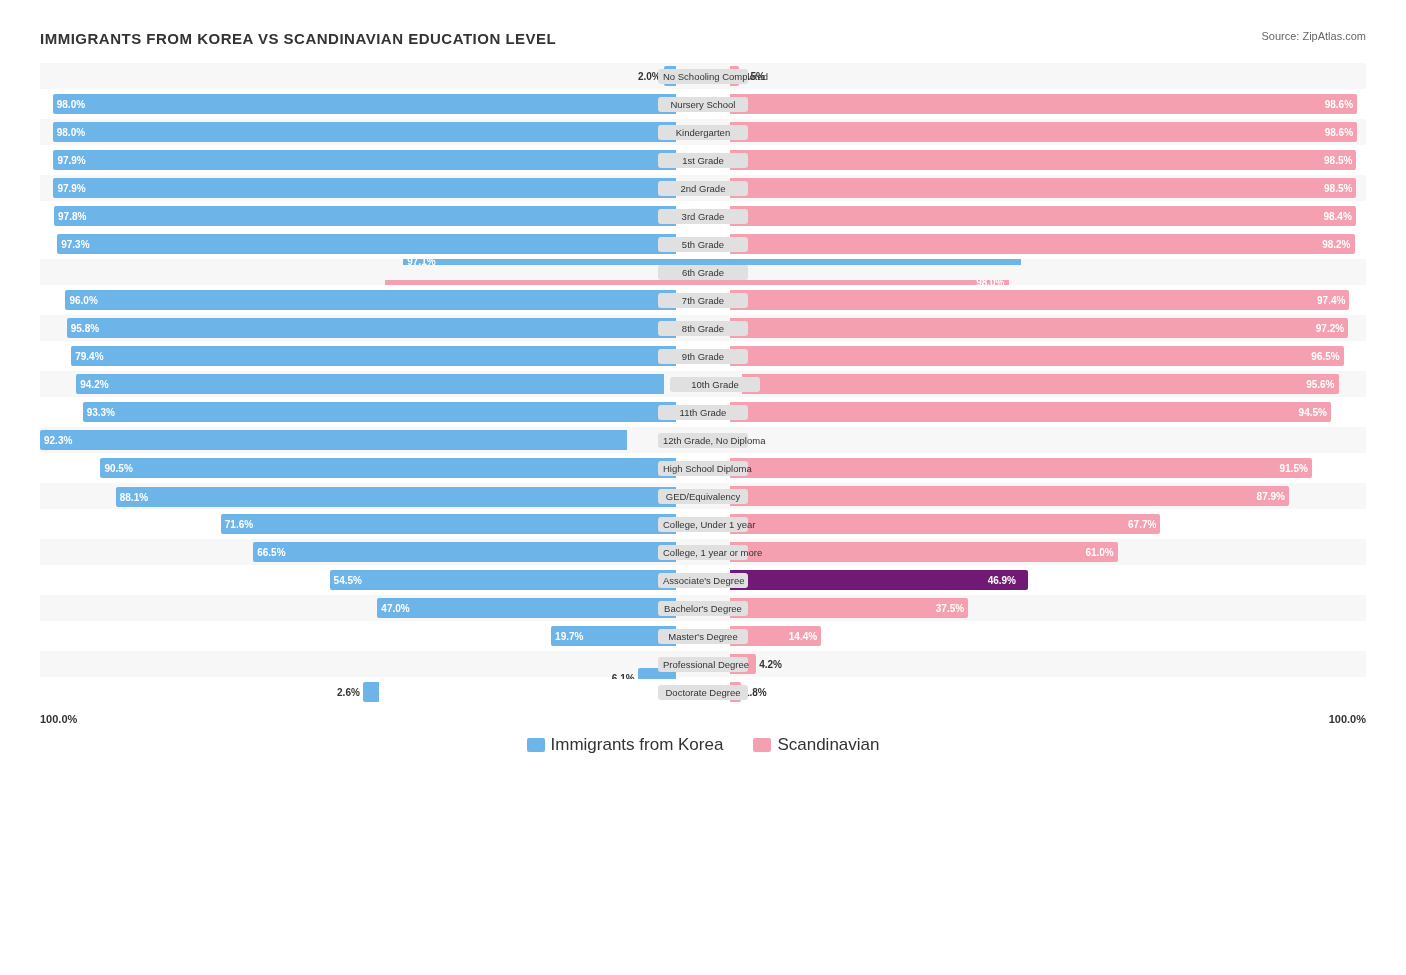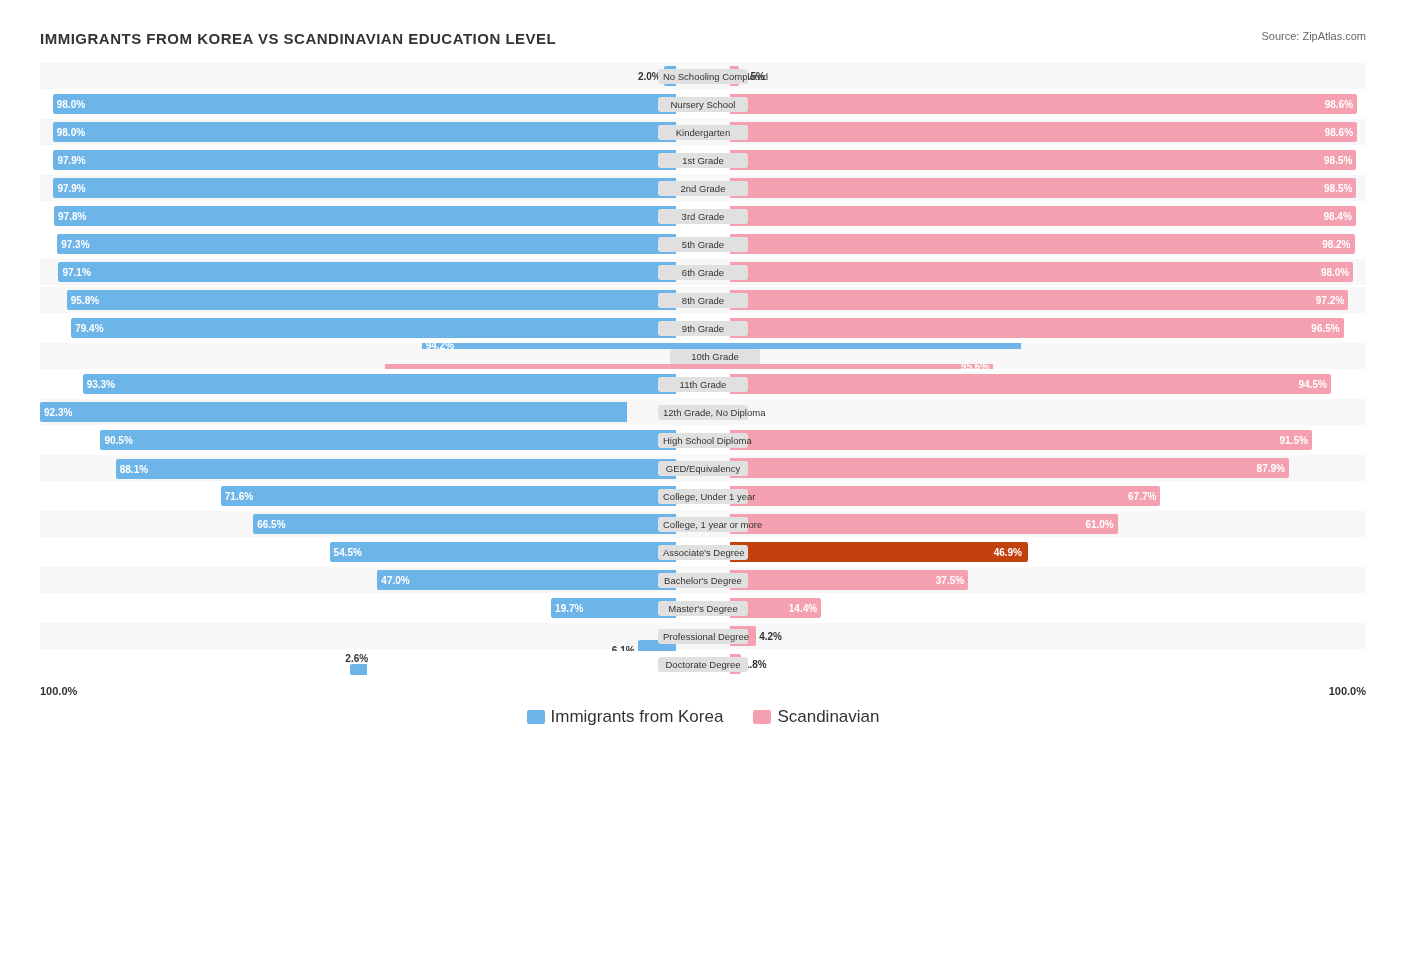--- a/index.html
+++ b/index.html
@@ -188,36 +188,53 @@
             <div style="background: rgb(224, 224, 224); border-radius: 3px; padding: 2px 5px; font-size: 9.5px; color: rgb(51, 51, 51); white-space: nowrap; text-align: center; min-width: 90px; max-width: 160px;">5th Grade</div>
           </div>
           <div style="width: 48%; display: flex; align-items: center; justify-content: flex-start; height: 22px; overflow: hidden;">
             <div style="background: rgb(244, 160, 176); height: 20px; border-radius: 0px 2px 2px 0px; display: flex; align-items: center; justify-content: flex-end; padding-right: 4px; width: 98.2%;">
               <span style="font-size: 10px; color: rgb(255, 255, 255); font-weight: bold; white-space: nowrap;">98.2%</span>
             </div>
           </div>
         </div>
       </div>
       <div style="position: relative; margin-bottom: 2px; background: rgb(247, 247, 247);">
-        <div style="display: flex; align-items: center; height: 26px; width: 100%;">
+        <div style="display: flex; align-items: center; height: 26px; width: 100%; flex-direction: column;">
           <div style="width: 48%; display: flex; align-items: center; justify-content: flex-end; height: 22px; overflow: hidden;">
             <div style="background: rgb(109, 180, 232); height: 20px; border-radius: 2px 0px 0px 2px; display: flex; align-items: center; justify-content: flex-start; padding-left: 4px; width: 97.1%;">
               <span style="font-size: 10px; color: rgb(255, 255, 255); font-weight: bold; white-space: nowrap;">97.1%</span>
             </div>
           </div>
           <div style="width: 4%; display: flex; align-items: center; justify-content: center; z-index: 3; flex-shrink: 0;">
             <div style="background: rgb(224, 224, 224); border-radius: 3px; padding: 2px 5px; font-size: 9.5px; color: rgb(51, 51, 51); white-space: nowrap; text-align: center; min-width: 90px; max-width: 160px;">6th Grade</div>
           </div>
           <div style="width: 48%; display: flex; align-items: center; justify-content: flex-start; height: 22px; overflow: hidden;">
             <div style="background: rgb(244, 160, 176); height: 20px; border-radius: 0px 2px 2px 0px; display: flex; align-items: center; justify-content: flex-end; padding-right: 4px; width: 98%;">
               <span style="font-size: 10px; color: rgb(255, 255, 255); font-weight: bold; white-space: nowrap;">98.0%</span>
             </div>
           </div>
         </div>
       </div>
+      <div style="position: relative; margin-bottom: 2px; background: rgb(255, 255, 255);">
+        <div style="display: flex; align-items: center; height: 26px; width: 100%;">
+          <div style="width: 48%; display: flex; align-items: center; justify-content: flex-end; height: 22px; overflow: hidden;">
+            <div style="background: rgb(109, 180, 232); height: 20px; border-radius: 2px 0px 0px 2px; display: flex; align-items: center; justify-content: flex-start; padding-left: 4px; width: 96%;">
+              <span style="font-size: 10px; color: rgb(255, 255, 255); font-weight: bold; white-space: nowrap;">96.0%</span>
+            </div>
+          </div>
+          <div style="width: 4%; display: flex; align-items: center; justify-content: center; z-index: 3; flex-shrink: 0;">
+            <div style="background: rgb(224, 224, 224); border-radius: 3px; padding: 2px 5px; font-size: 9.5px; color: rgb(51, 51, 51); white-space: nowrap; text-align: center; min-width: 90px; max-width: 160px;">7th Grade</div>
+          </div>
+          <div style="width: 48%; display: flex; align-items: center; justify-content: flex-start; height: 22px; overflow: hidden;">
+            <div style="background: rgb(244, 160, 176); height: 20px; border-radius: 0px 2px 2px 0px; display: flex; align-items: center; justify-content: flex-end; padding-right: 4px; width: 97.4%;">
+              <span style="font-size: 10px; color: rgb(255, 255, 255); font-weight: bold; white-space: nowrap;">97.4%</span>
+            </div>
+          </div>
+        </div>
+      </div>
       <div style="position: relative; margin-bottom: 2px; background: rgb(247, 247, 247);">
         <div style="display: flex; align-items: center; height: 26px; width: 100%;">
           <div style="width: 48%; display: flex; align-items: center; justify-content: flex-end; height: 22px; overflow: hidden;">
             <div style="background: rgb(109, 180, 232); height: 20px; border-radius: 2px 0px 0px 2px; display: flex; align-items: center; justify-content: flex-start; padding-left: 4px; width: 95.8%;">
               <span style="font-size: 10px; color: rgb(255, 255, 255); font-weight: bold; white-space: nowrap;">95.8%</span>
             </div>
           </div>
           <div style="width: 4%; display: flex; align-items: center; justify-content: center; z-index: 3; flex-shrink: 0;">
             <div style="background: rgb(224, 224, 224); border-radius: 3px; padding: 2px 5px; font-size: 9.5px; color: rgb(51, 51, 51); white-space: nowrap; text-align: center; min-width: 90px; max-width: 160px;">8th Grade</div>
           </div>
@@ -239,21 +256,21 @@
             <div style="background: rgb(224, 224, 224); border-radius: 3px; padding: 2px 5px; font-size: 9.5px; color: rgb(51, 51, 51); white-space: nowrap; text-align: center; min-width: 90px; max-width: 160px;">9th Grade</div>
           </div>
           <div style="width: 48%; display: flex; align-items: center; justify-content: flex-start; height: 22px; overflow: hidden;">
             <div style="background: rgb(244, 160, 176); height: 20px; border-radius: 0px 2px 2px 0px; display: flex; align-items: center; justify-content: flex-end; padding-right: 4px; width: 96.5%;">
               <span style="font-size: 10px; color: rgb(255, 255, 255); font-weight: bold; white-space: nowrap;">96.5%</span>
             </div>
           </div>
         </div>
       </div>
       <div style="position: relative; margin-bottom: 2px; background: rgb(247, 247, 247);">
-        <div style="display: flex; align-items: center; height: 26px; width: 100%; flex-direction: column;">
+        <div style="display: flex; align-items: center; height: 26px; width: 100%;">
           <div style="width: 48%; display: flex; align-items: center; justify-content: flex-end; height: 22px; overflow: hidden;">
             <div style="background: rgb(109, 180, 232); height: 20px; border-radius: 2px 0px 0px 2px; display: flex; align-items: center; justify-content: flex-start; padding-left: 4px; width: 94.2%;">
               <span style="font-size: 10px; color: rgb(255, 255, 255); font-weight: bold; white-space: nowrap;">94.2%</span>
             </div>
           </div>
           <div style="width: 4%; display: flex; justify-content: center; z-index: 3; flex-shrink: 0; margin-left: 24px;">
             <div style="background: rgb(224, 224, 224); border-radius: 3px; padding: 2px 5px; font-size: 9.5px; color: rgb(51, 51, 51); white-space: nowrap; text-align: center; min-width: 90px; max-width: 160px;">10th Grade</div>
           </div>
           <div style="width: 48%; display: flex; align-items: center; justify-content: flex-start; height: 22px; overflow: hidden;">
             <div style="background: rgb(244, 160, 176); height: 20px; border-radius: 0px 2px 2px 0px; display: flex; align-items: center; justify-content: flex-end; padding-right: 4px; width: 95.6%;">
@@ -363,21 +380,21 @@
         <div style="display: flex; align-items: center; height: 26px; width: 100%;">
           <div style="width: 48%; display: flex; align-items: center; justify-content: flex-end; height: 22px; overflow: hidden;">
             <div style="background: rgb(109, 180, 232); height: 20px; border-radius: 2px 0px 0px 2px; display: flex; align-items: center; justify-content: flex-start; padding-left: 4px; width: 54.5%;">
               <span style="font-size: 10px; color: rgb(255, 255, 255); font-weight: bold; white-space: nowrap;">54.5%</span>
             </div>
           </div>
           <div style="width: 4%; display: flex; align-items: center; justify-content: center; z-index: 3; flex-shrink: 0;">
             <div style="background: rgb(224, 224, 224); border-radius: 3px; padding: 2px 5px; font-size: 9.5px; color: rgb(51, 51, 51); white-space: nowrap; text-align: center; min-width: 90px; max-width: 160px;">Associate's Degree</div>
           </div>
           <div style="width: 48%; display: flex; align-items: center; justify-content: flex-start; height: 22px; overflow: hidden;">
-            <div style="background: #c2410c; height: 20px; border-radius: 0px 2px 2px 0px; display: flex; align-items: center; justify-content: flex-end; padding-right: 6px; width: 46.9%;">
+            <div style="background: #701a75; height: 20px; border-radius: 0px 2px 2px 0px; display: flex; align-items: center; justify-content: flex-end; padding-right: 12px; width: 46.9%;">
               <span style="font-size: 10px; color: rgb(255, 255, 255); font-weight: bold; white-space: nowrap;">46.9%</span>
             </div>
           </div>
         </div>
       </div>
       <div style="position: relative; margin-bottom: 2px; background: rgb(247, 247, 247);">
         <div style="display: flex; align-items: center; height: 26px; width: 100%;">
           <div style="width: 48%; display: flex; align-items: center; justify-content: flex-end; height: 22px; overflow: hidden;">
             <div style="background: rgb(109, 180, 232); height: 20px; border-radius: 2px 0px 0px 2px; display: flex; align-items: center; justify-content: flex-start; padding-left: 4px; width: 47%;">
               <span style="font-size: 10px; color: rgb(255, 255, 255); font-weight: bold; white-space: nowrap;">47.0%</span>
@@ -420,21 +437,21 @@
             <div style="background: rgb(224, 224, 224); border-radius: 3px; padding: 2px 5px; font-size: 9.5px; color: rgb(51, 51, 51); white-space: nowrap; text-align: center; min-width: 90px; max-width: 160px;">Professional Degree</div>
           </div>
           <div style="width: 48%; display: flex; align-items: center; justify-content: flex-start; height: 22px; overflow: hidden;">
             <div style="background: rgb(244, 160, 176); height: 20px; border-radius: 0px 2px 2px 0px; display: flex; align-items: center; justify-content: flex-end; padding-right: 4px; width: 4.2%;"></div>
             <span style="font-size: 10px; color: rgb(51, 51, 51); font-weight: bold; white-space: nowrap; margin-left: 3px;">4.2%</span>
           </div>
         </div>
       </div>
       <div style="position: relative; margin-bottom: 2px; background: rgb(255, 255, 255);">
         <div style="display: flex; align-items: center; height: 26px; width: 100%;">
-          <div style="width: 48%; display: flex; align-items: center; justify-content: center; height: 22px; overflow: hidden; flex-direction: column;">
+          <div style="width: 48%; display: flex; align-items: center; justify-content: center; height: 22px; overflow: hidden;">
             <span style="font-size: 10px; color: rgb(51, 51, 51); font-weight: bold; white-space: nowrap; margin-right: 3px;">2.6%</span>
             <div style="background: rgb(109, 180, 232); height: 20px; border-radius: 2px 0px 0px 2px; display: flex; align-items: center; justify-content: flex-start; padding-left: 4px; width: 2.6%;"></div>
           </div>
           <div style="width: 4%; display: flex; align-items: center; justify-content: center; z-index: 3; flex-shrink: 0;">
             <div style="background: rgb(224, 224, 224); border-radius: 3px; padding: 2px 5px; font-size: 9.5px; color: rgb(51, 51, 51); white-space: nowrap; text-align: center; min-width: 90px; max-width: 160px;">Doctorate Degree</div>
           </div>
           <div style="width: 48%; display: flex; align-items: center; justify-content: flex-start; height: 22px; overflow: hidden;">
             <div style="background: rgb(244, 160, 176); height: 20px; border-radius: 0px 2px 2px 0px; display: flex; align-items: center; justify-content: flex-end; padding-right: 4px; width: 1.8%;"></div>
             <span style="font-size: 10px; color: rgb(51, 51, 51); font-weight: bold; white-space: nowrap; margin-left: 3px;">1.8%</span>
           </div>

